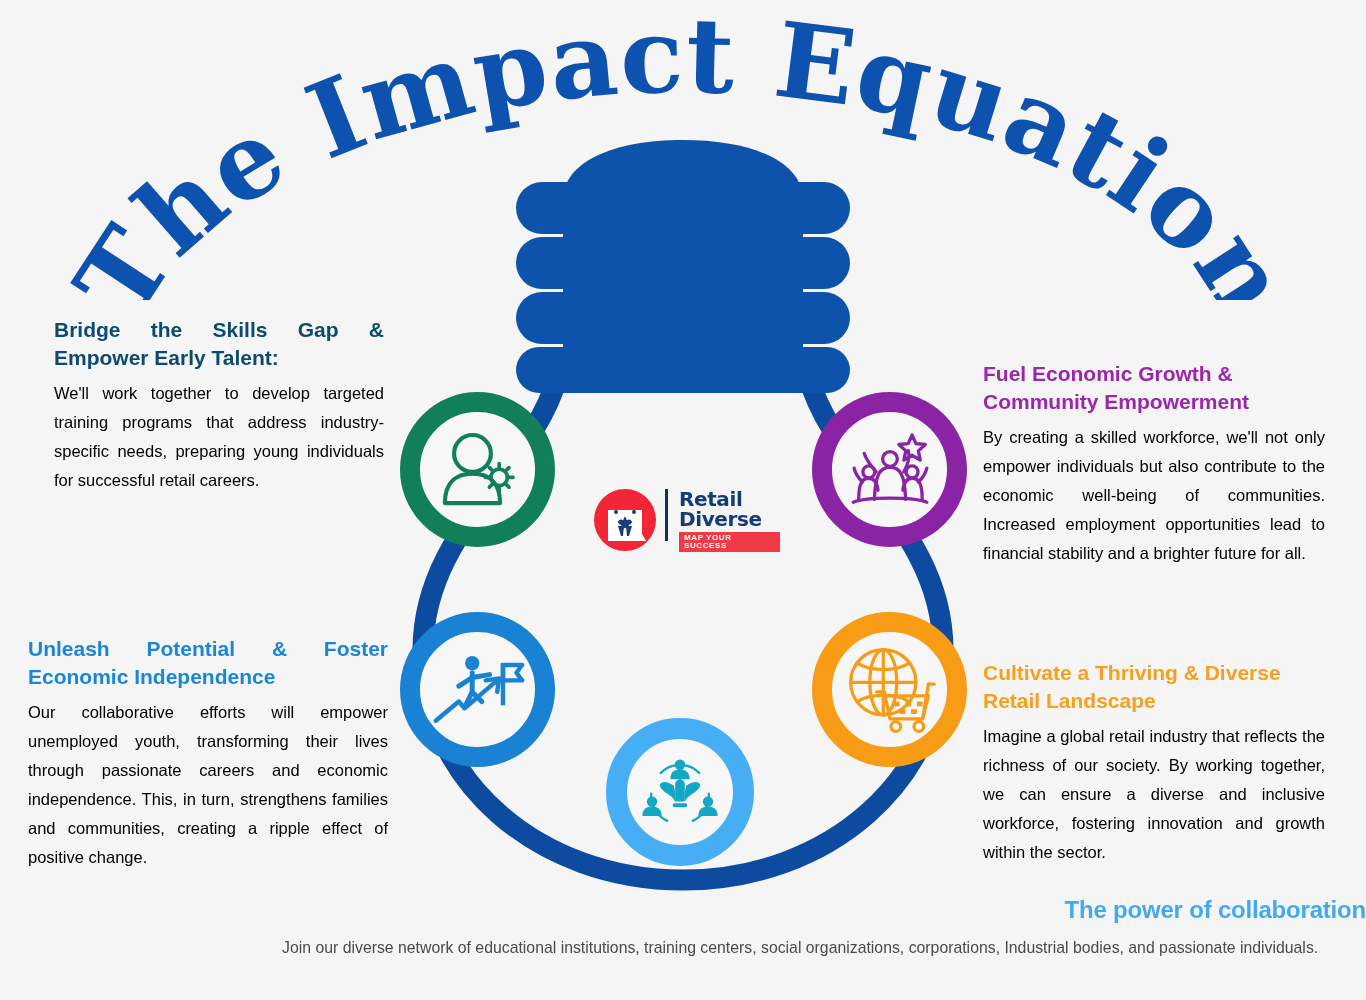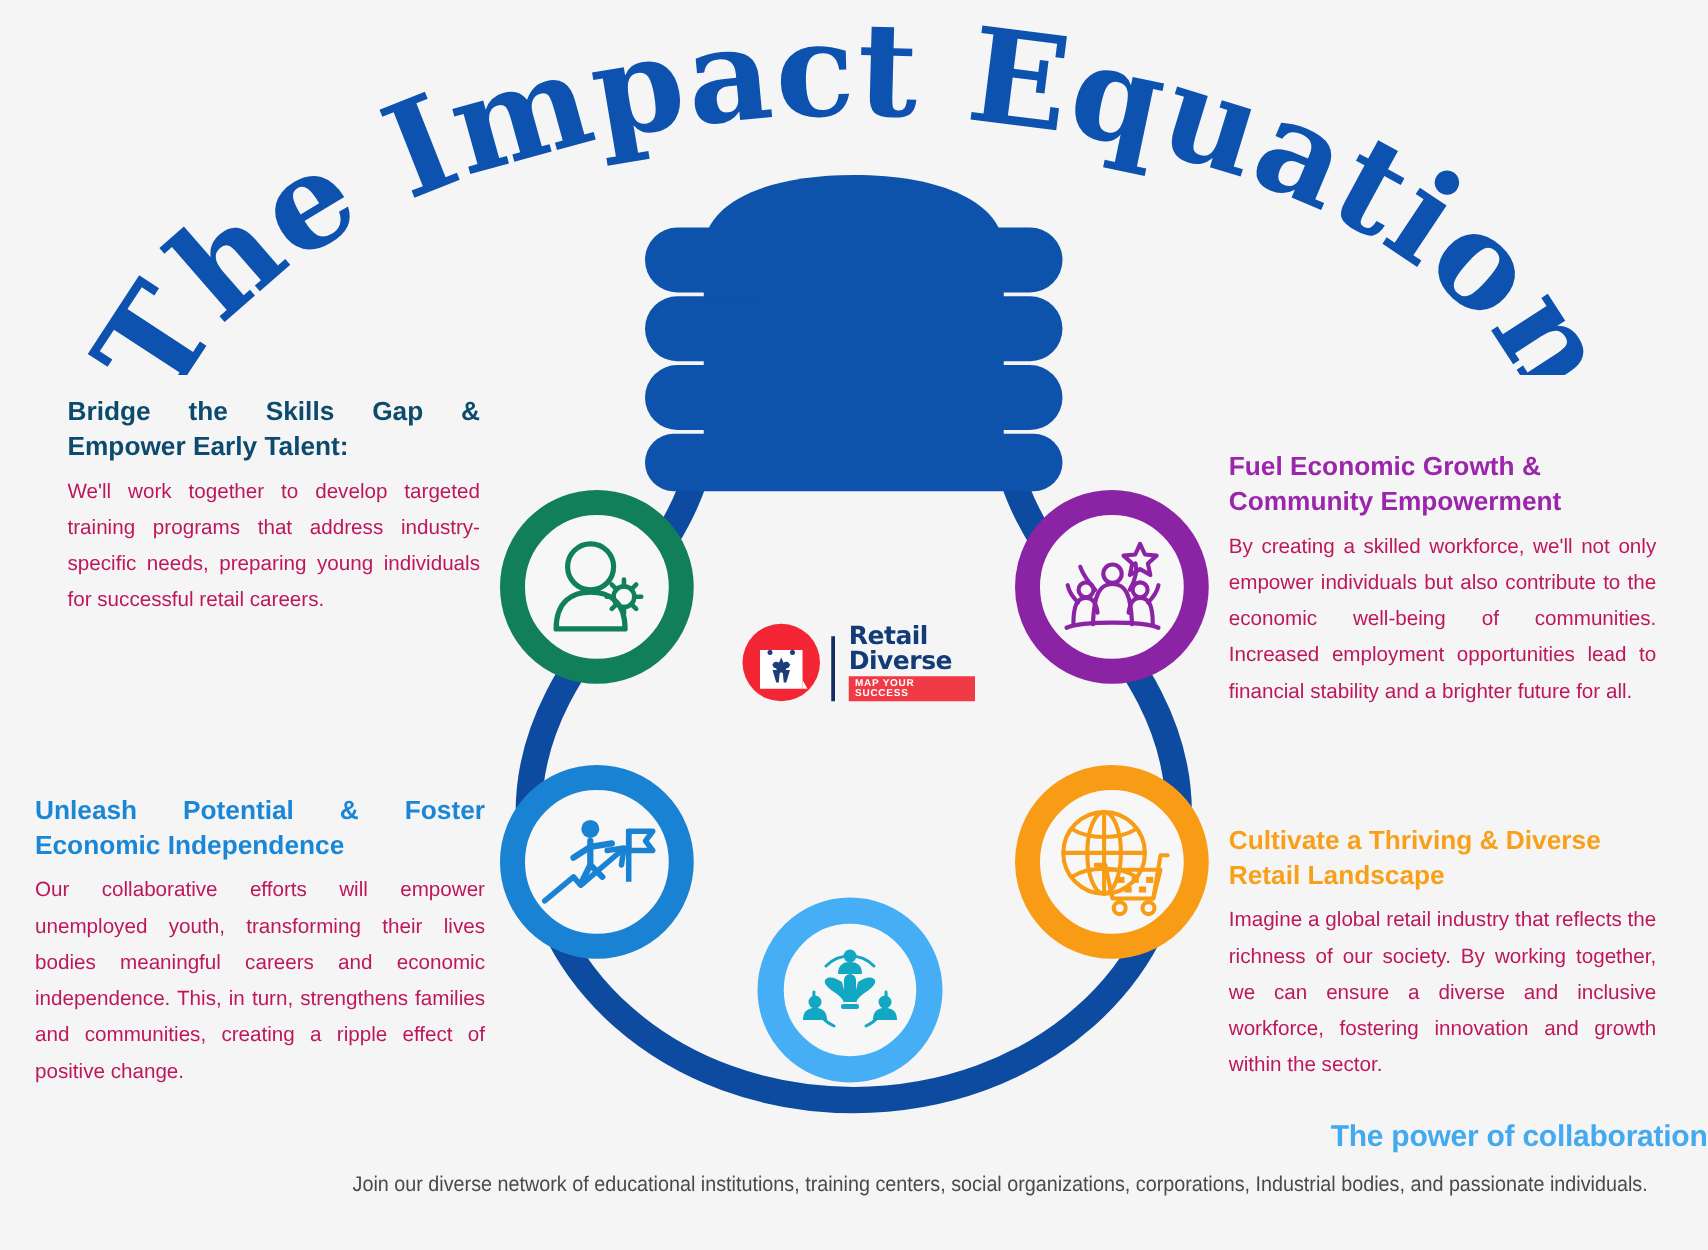--- a/index.html
+++ b/index.html
@@ -59,21 +59,21 @@
                   border: 20px solid #f89c16; }
   #node-collab  { left: 606px; top: 718px; width: 148px; height: 148px;
                   border: 21px solid #45aef5; }
 
   
   #center-logo {
     position: absolute;
     left: 594px; top: 489px;
     width: 186px; height: 72px;
     display: flex;
-    align-items: flex-end;
+    align-items: flex-start;
   }
   #logo-mark {
     width: 62px; height: 62px;
     border-radius: 50%;
     background: #f42534;
     position: relative;
     flex: 0 0 auto;
   }
   #logo-divider {
     width: 3px; height: 52px;
@@ -107,21 +107,21 @@
   .block h2 {
     font-size: 21px;
     font-weight: bold;
     line-height: 1.32;
     margin-bottom: 8px;
     font-family: "Liberation Sans", sans-serif;
   }
   .block p {
     font-size: 16.5px;
     line-height: 1.75;
-    color: #be185d;
+    color: #000000;
     text-align: justify;
     font-family: "Liberation Sans", sans-serif;
   }
   #block-skills    { left: 54px;  top: 316px; width: 330px; }
   #block-skills h2   { color: #0c4a6e; text-align: justify; text-align-last: left; }
   #block-growth    { left: 983px; top: 316px; width: 342px; margin-top: 44px; }
   #block-growth h2   { color: #9b25ab; }
   #block-potential { left: 28px;  top: 635px; width: 360px; }
   #block-potential h2 { color: #1a86d6; text-align: justify; text-align-last: left; }
   #block-retail    { left: 983px; top: 659px; width: 342px; }
@@ -327,21 +327,21 @@
     <p>We'll work together to develop targeted training programs that address industry-specific needs, preparing young individuals for successful retail careers.</p>
   </div>
 
   <div class="block" id="block-growth">
     <h2>Fuel Economic Growth &amp; Community Empowerment</h2>
     <p>By creating a skilled workforce, we'll not only empower individuals but also contribute to the economic well-being of communities. Increased employment opportunities lead to financial stability and a brighter future for all.</p>
   </div>
 
   <div class="block" id="block-potential">
     <h2>Unleash Potential &amp; Foster Economic Independence</h2>
-    <p>Our collaborative efforts will empower unemployed youth, transforming their lives bodies meaningful careers and economic independence. This, in turn, strengthens families and communities, creating a ripple effect of positive change.</p>
+    <p>Our collaborative efforts will empower unemployed youth, transforming their lives through passionate careers and economic independence. This, in turn, strengthens families and communities, creating a ripple effect of positive change.</p>
   </div>
 
   <div class="block" id="block-retail">
     <h2>Cultivate a Thriving &amp; Diverse Retail Landscape</h2>
     <p>Imagine a global retail industry that reflects the richness of our society. By working together, we can ensure a diverse and inclusive workforce, fostering innovation and growth within the sector.</p>
   </div>
 
   <div id="footer">
     <div id="footer-title">The power of collaboration</div>
     <div id="footer-sub">Join our diverse network of educational institutions, training centers, social organizations, corporations, Industrial bodies, and passionate individuals.</div>

